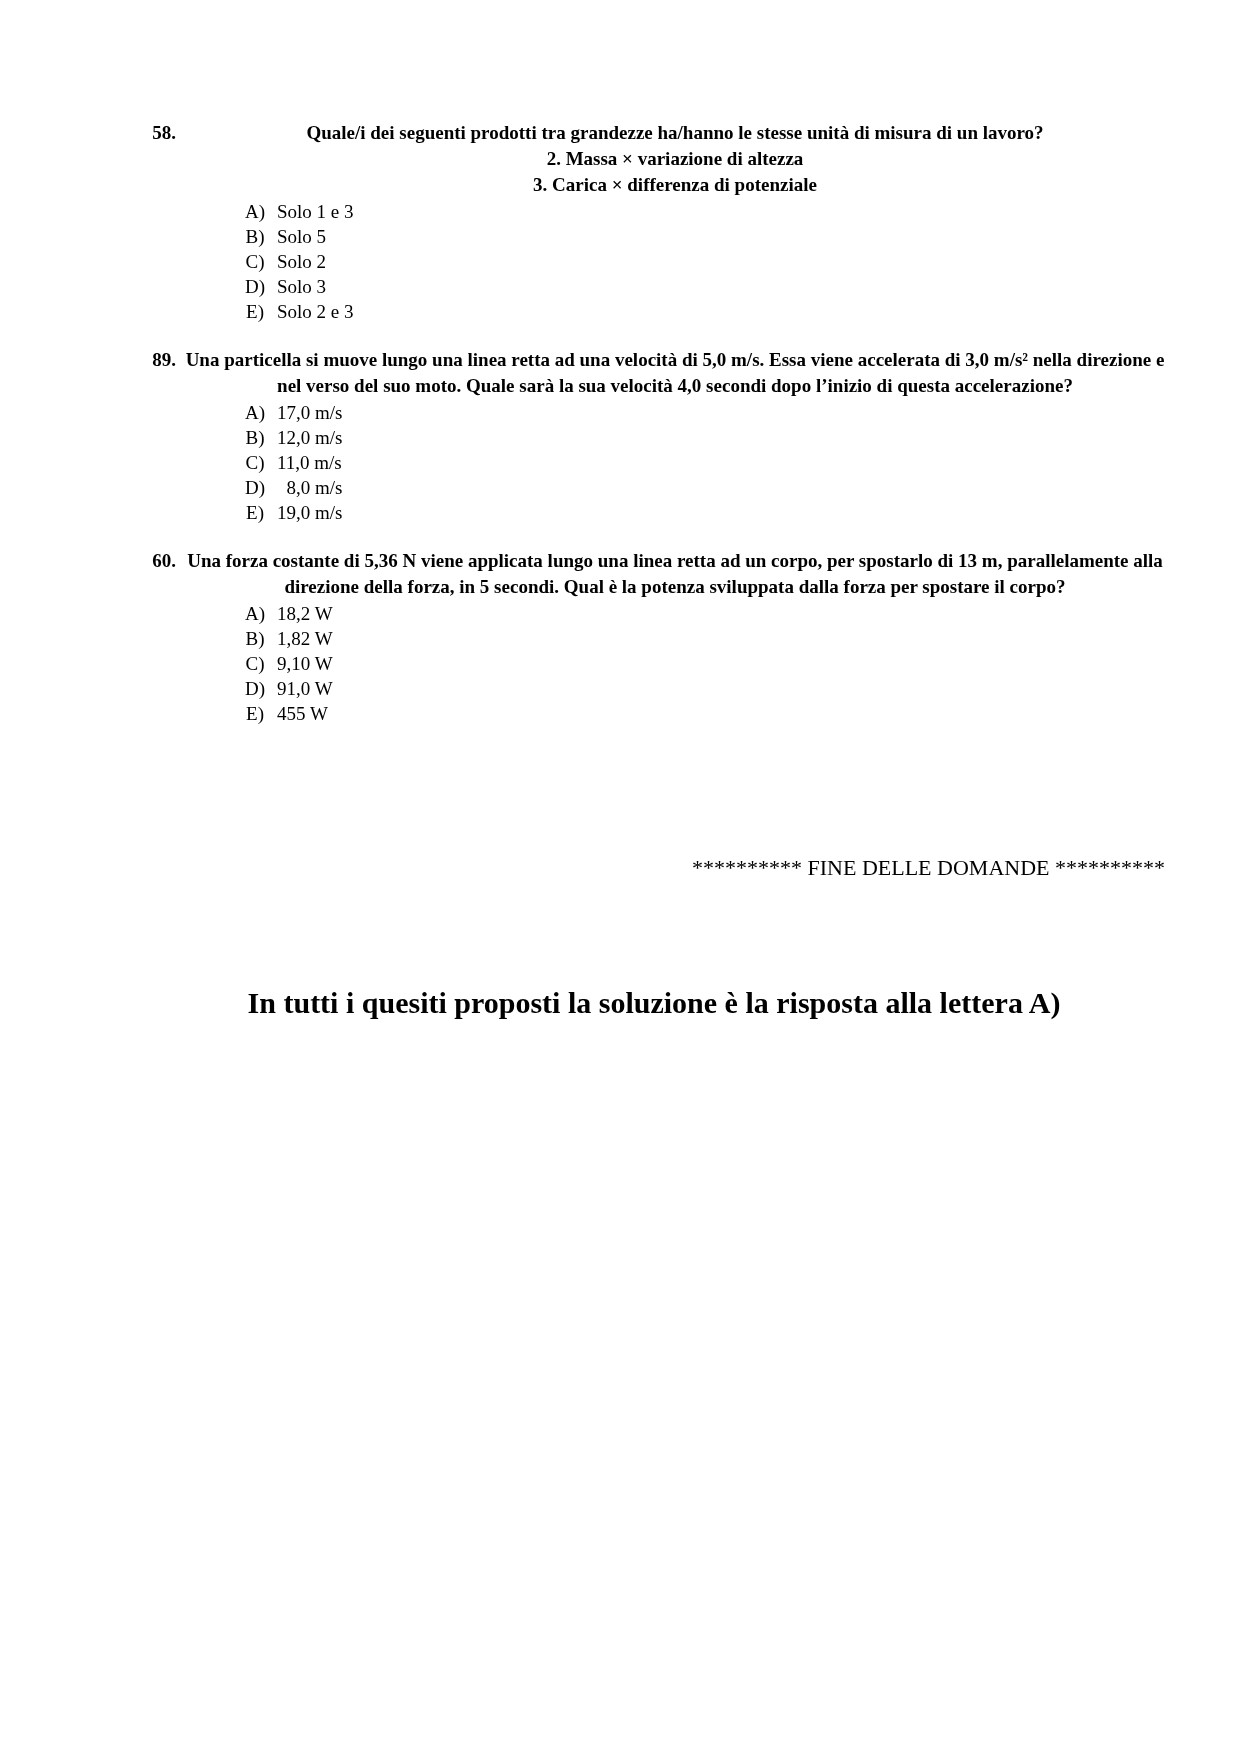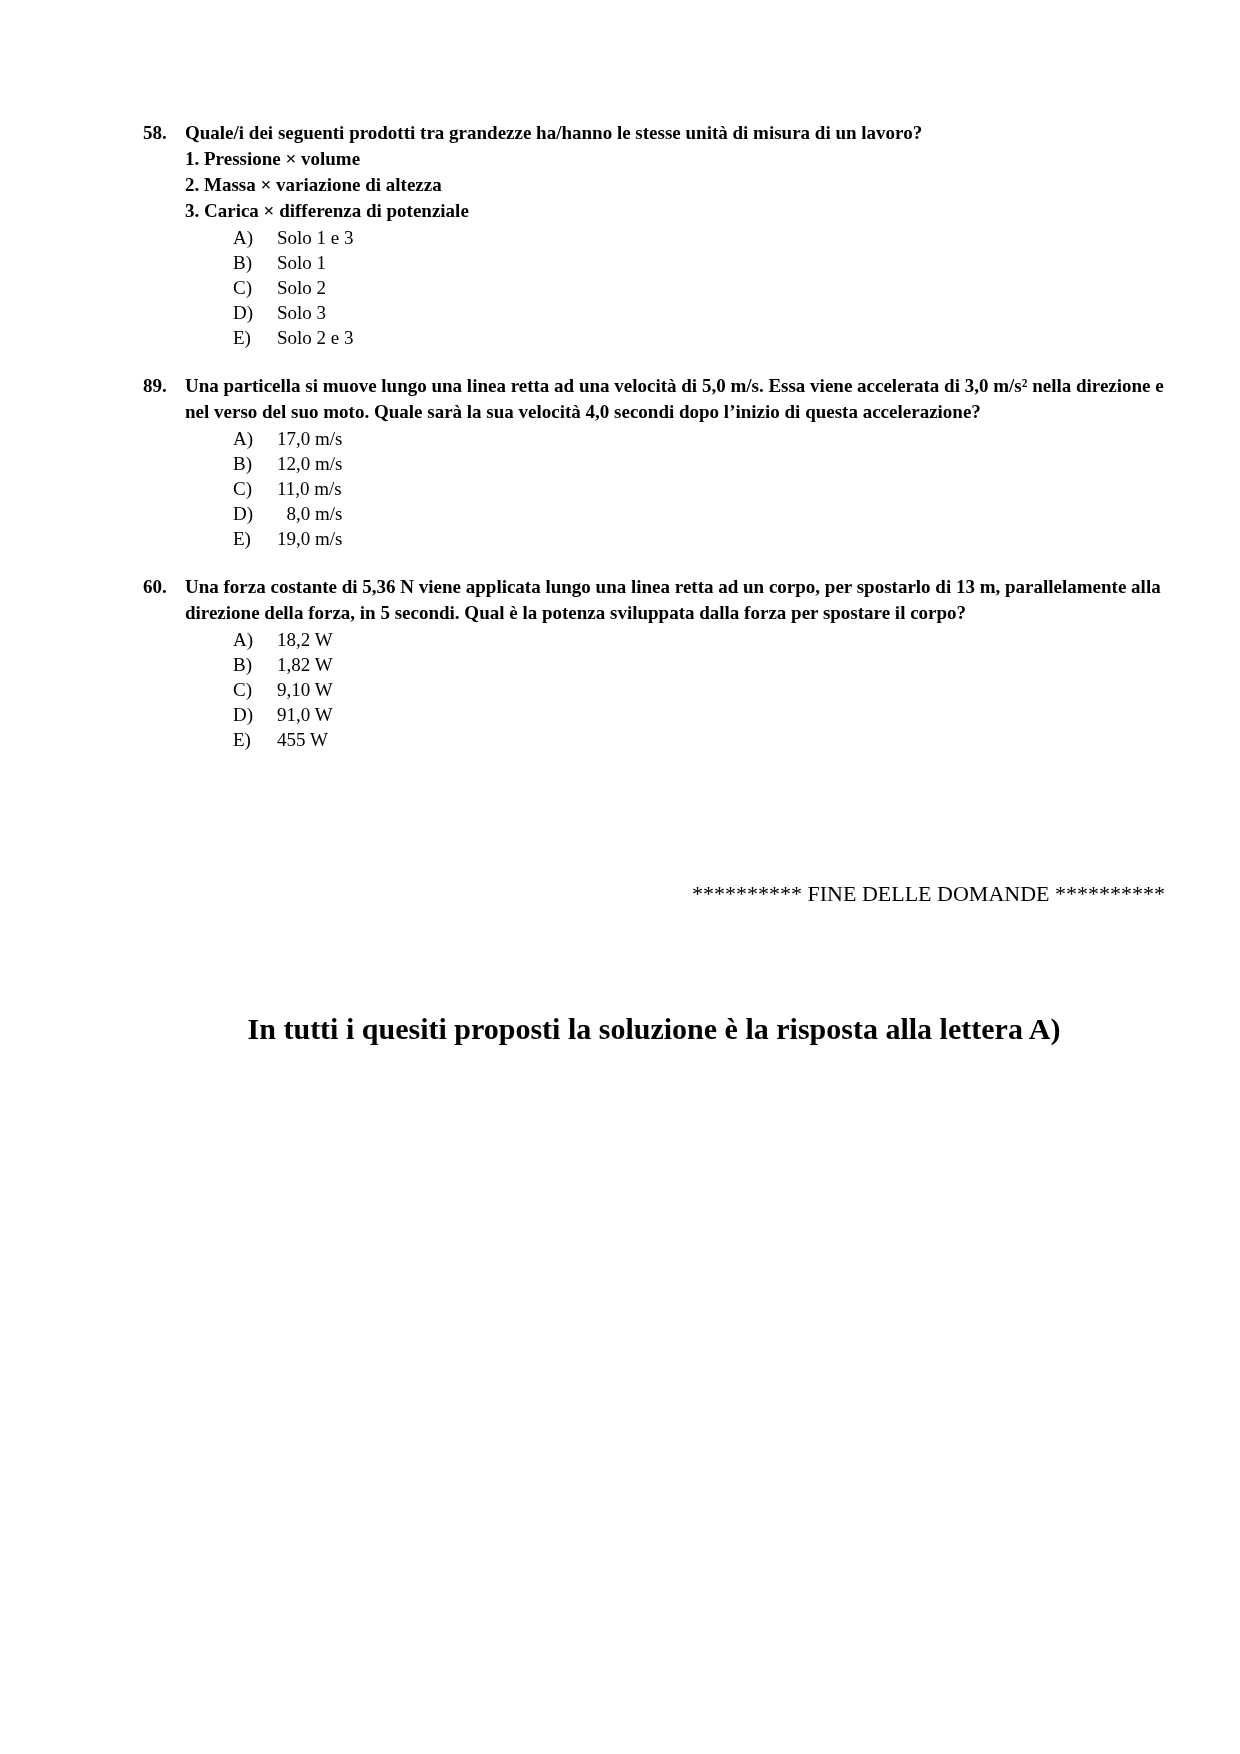--- a/index.html
+++ b/index.html
@@ -8,21 +8,21 @@
     width: 1240px;
     height: 1754px;
     margin: 0 auto;
     background: #ffffff;
     color: #000000;
     font-family: "Liberation Serif", "DejaVu Serif", serif;
     box-sizing: border-box;
     padding: 120px 75px 0 143px;
     overflow: hidden;
   }
-  .question { display: flex; margin-bottom: 23px; }
+  .question { display: flex; margin-bottom: 23px; text-align: center; }
   .q-num {
     flex: none;
     width: 42px;
     font-weight: bold;
     font-size: 19px;
     line-height: 26px;
   }
   .q-body { flex: 1; min-width: 0; }
   .stem-line {
     font-weight: bold;
@@ -58,31 +58,30 @@
 </style>
 </head>
 <body>
 
 <div class="page">
 
   <div class="question">
     <div class="q-num">58.</div>
     <div class="q-body">
       <div class="stem-line">Quale/i dei seguenti prodotti tra grandezze ha/hanno le stesse unità di misura di un lavoro?</div>
-      <div class="stem-line">1. Pressione × volume</div>
       <div class="stem-line">2. Massa × variazione di altezza</div>
       <div class="stem-line">3. Carica × differenza di potenziale</div>
       <div class="options">
         <div class="opt">
           <span class="opt-letter">A)</span>
           <span class="opt-text">Solo 1 e 3</span>
         </div>
         <div class="opt">
           <span class="opt-letter">B)</span>
-          <span class="opt-text">Solo 1</span>
+          <span class="opt-text">Solo 5</span>
         </div>
         <div class="opt">
           <span class="opt-letter">C)</span>
           <span class="opt-text">Solo 2</span>
         </div>
         <div class="opt">
           <span class="opt-letter">D)</span>
           <span class="opt-text">Solo 3</span>
         </div>
         <div class="opt">

